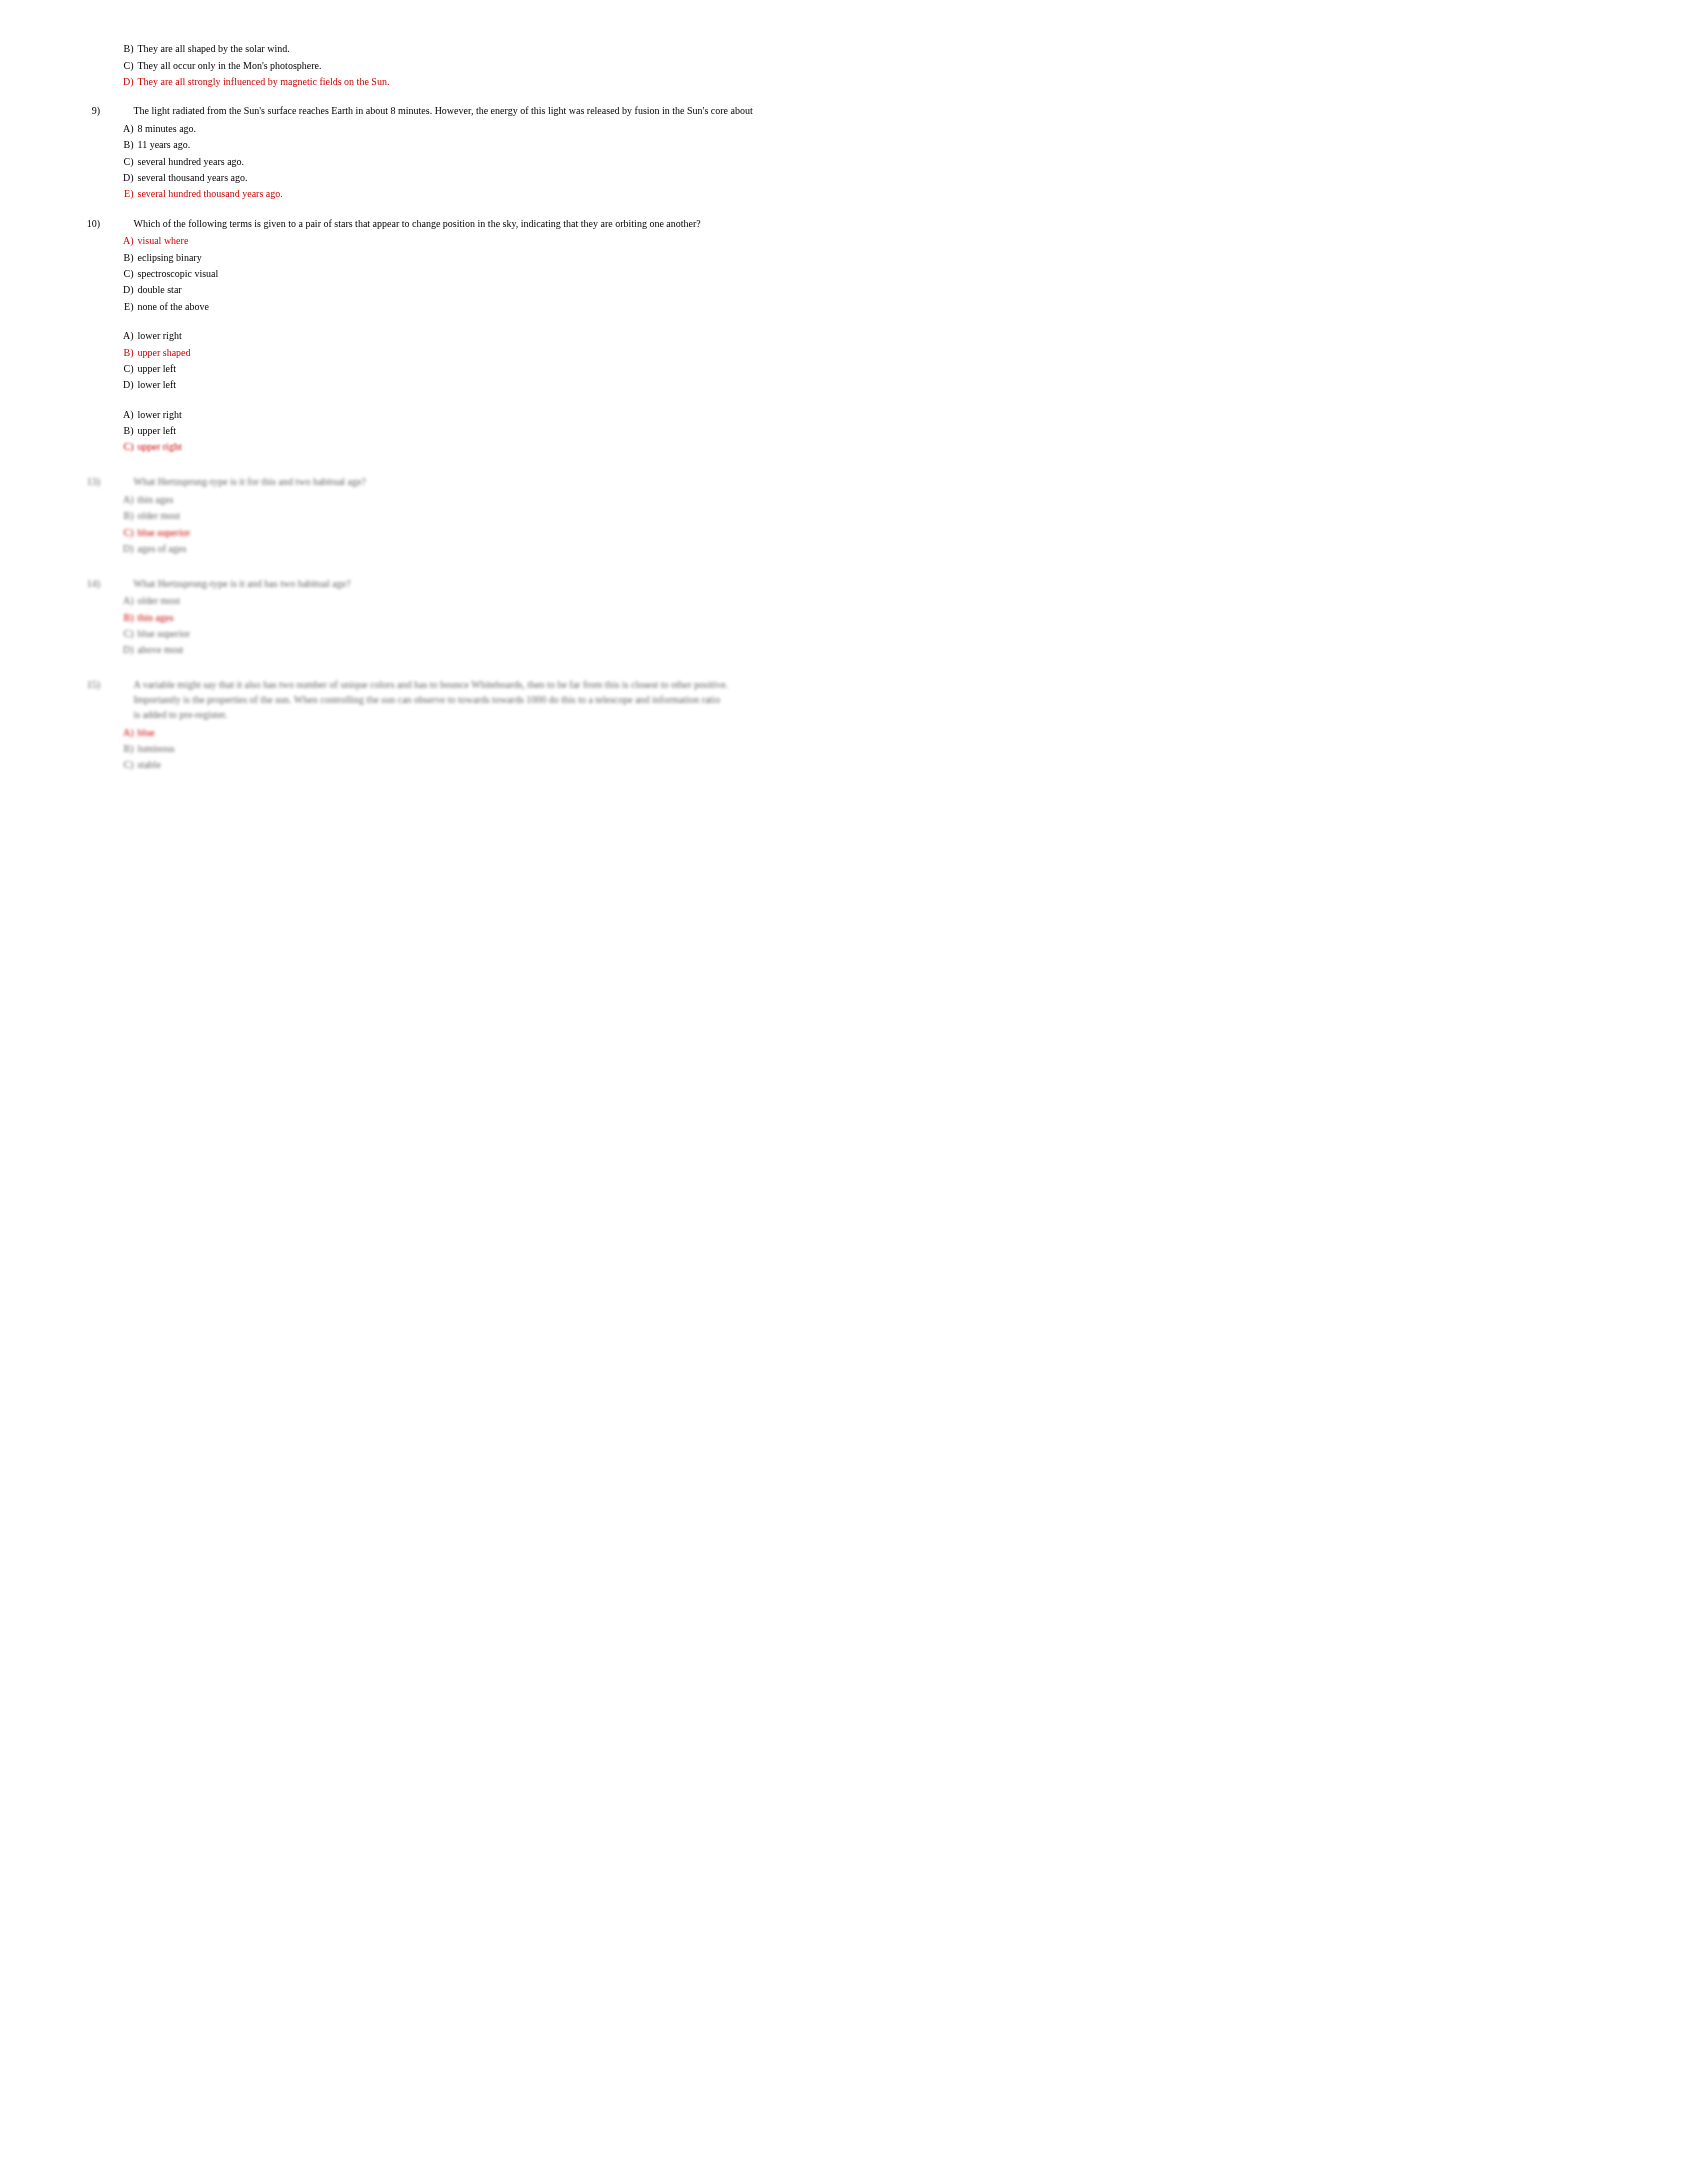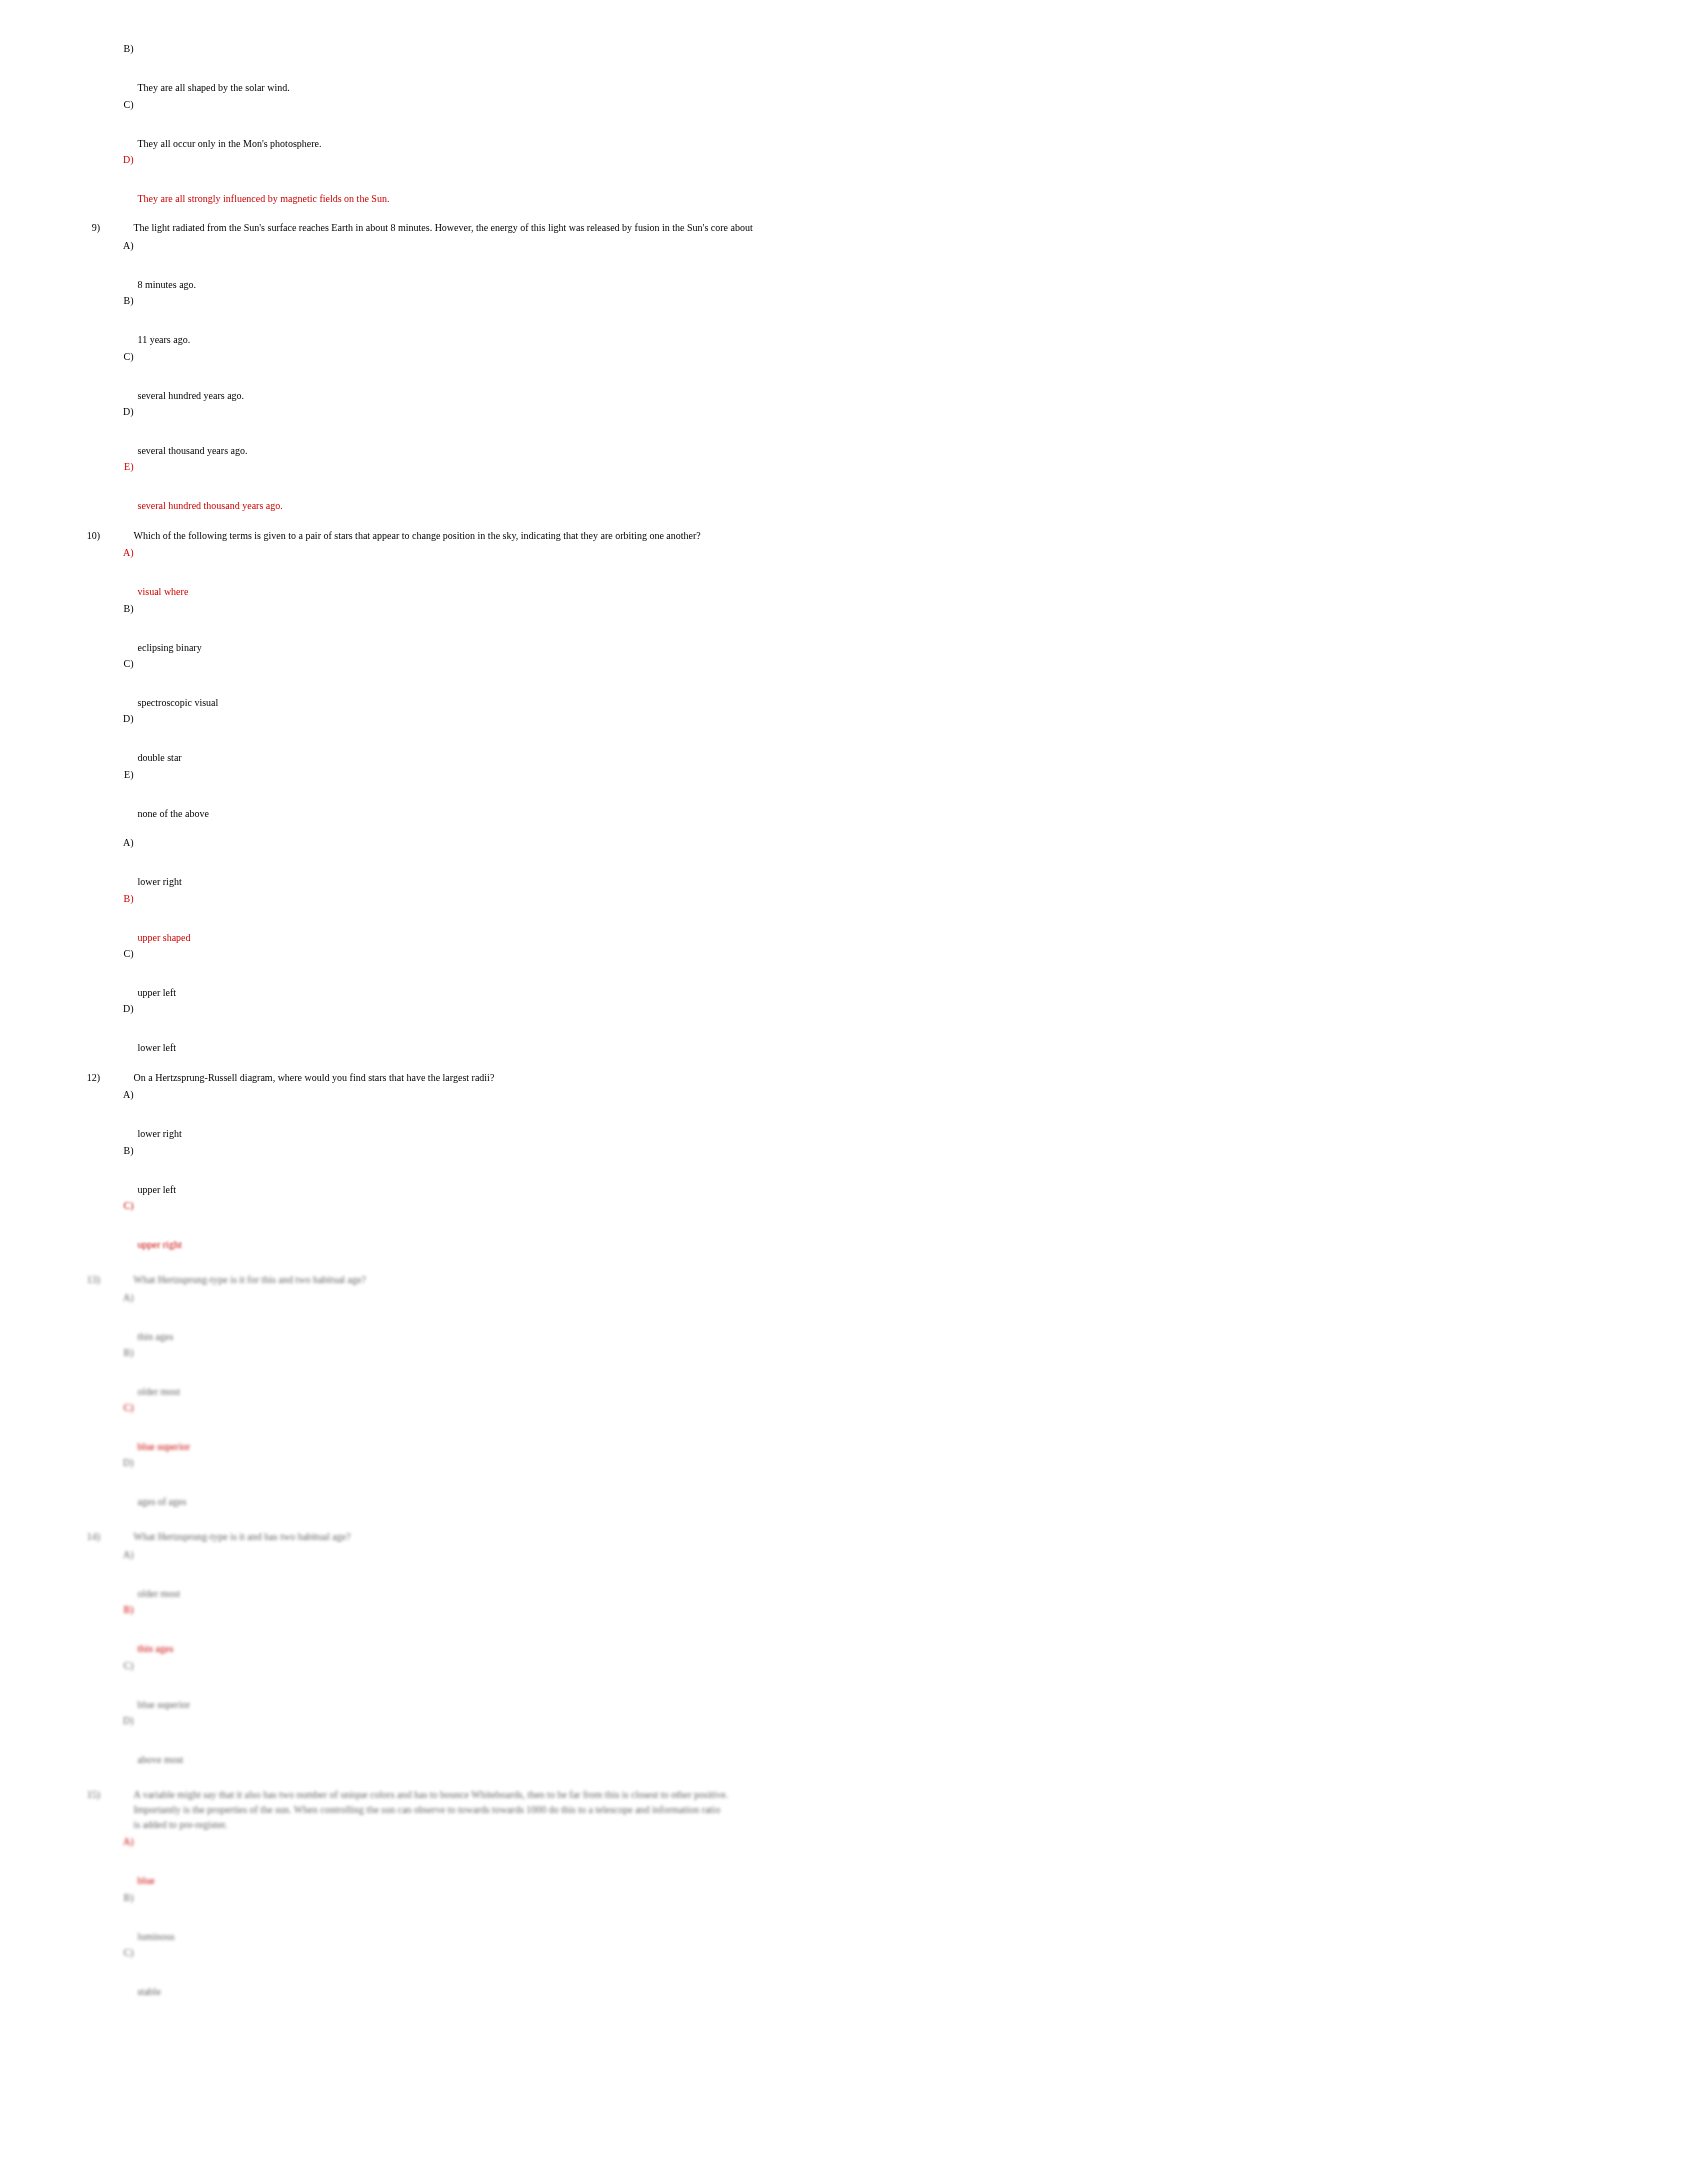--- a/index.html
+++ b/index.html
@@ -49,21 +49,20 @@
     }
 
     .answer-letter {
       min-width: 18.5px;
       text-align: right;
       padding-right: 4px;
     }
 
     .answer-text-content {
       flex: 1;
-      margin-top: 39px;
     }
 
     .correct {
       color: #cc0000;
     }
 
     .blurred-section {
       filter: blur(1.7px);
       color: #666;
       user-select: none;
@@ -167,24 +166,20 @@
       <span class="answer-text-content">upper left</span>
     </li>
     <li>
       <span class="answer-letter">D)</span>
       <span class="answer-text-content">lower left</span>
     </li>
   </ul>
 </div>
 
 <div class="question-block">
-  <div class="question-text">
-    <span class="question-number">12)</span>
-    <span class="question-body">On a Hertzsprung-Russell diagram, where would you find stars that have the largest radii?</span>
-  </div>
   <ul class="answer-list">
     <li>
       <span class="answer-letter">A)</span>
       <span class="answer-text-content">lower right</span>
     </li>
     <li>
       <span class="answer-letter">B)</span>
       <span class="answer-text-content">upper left</span>
     </li>
     <li>

